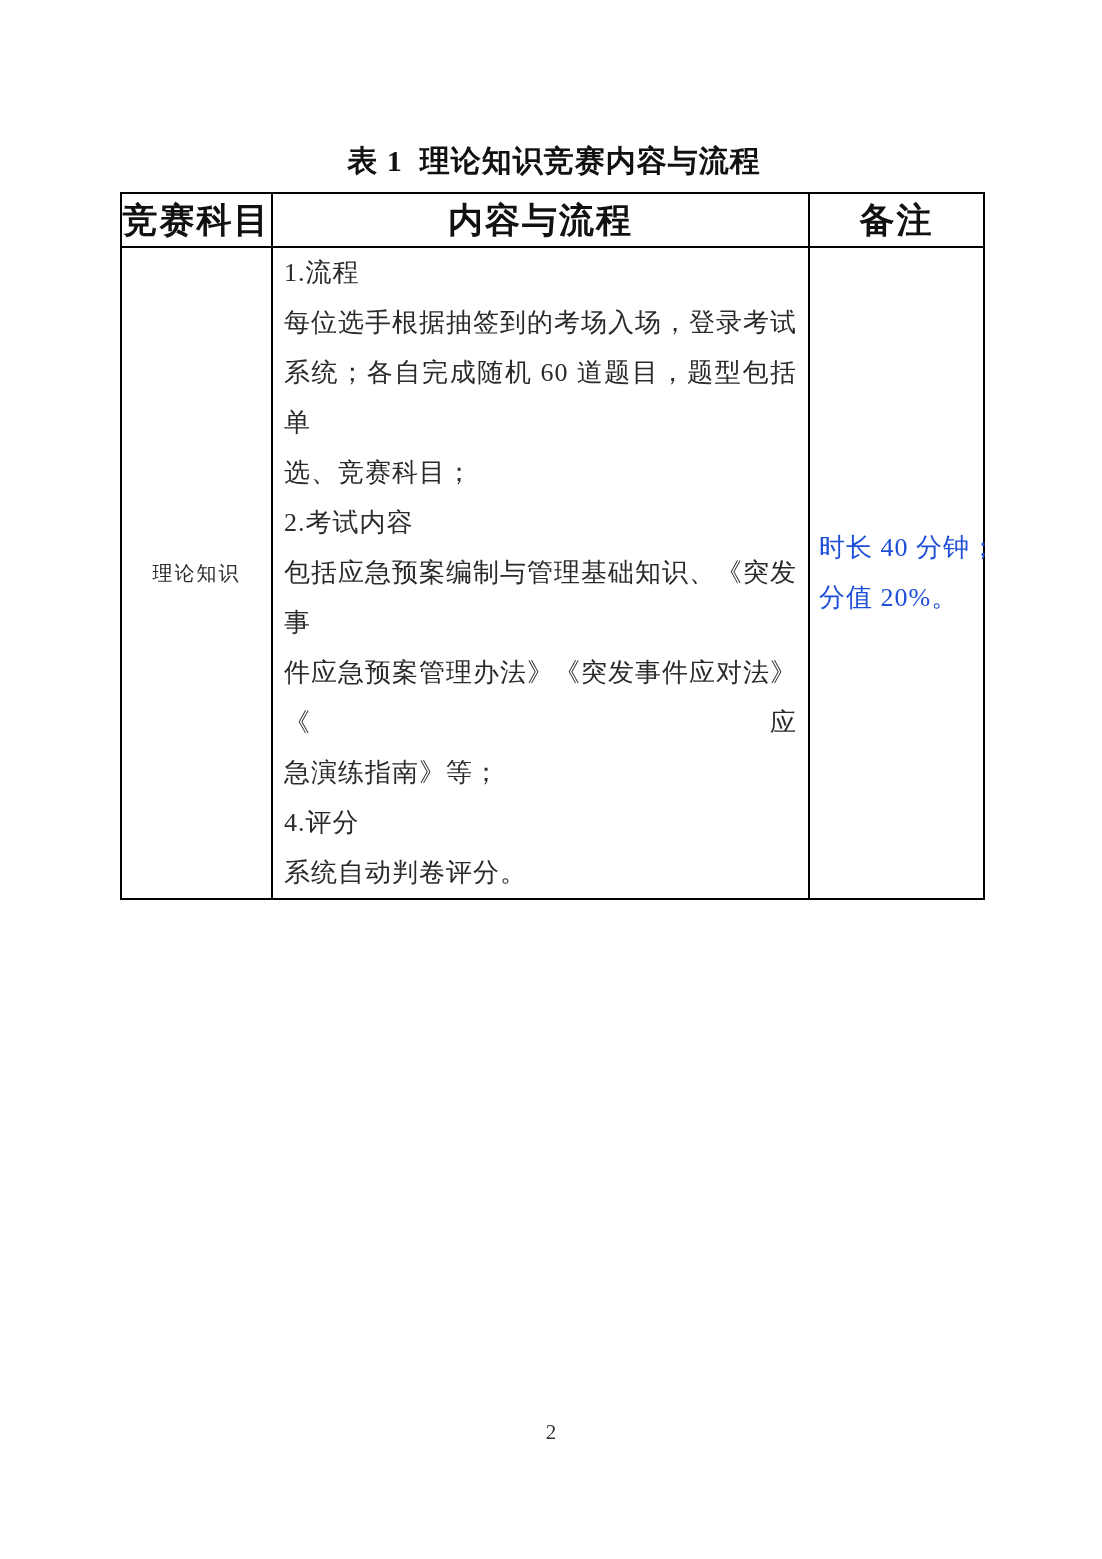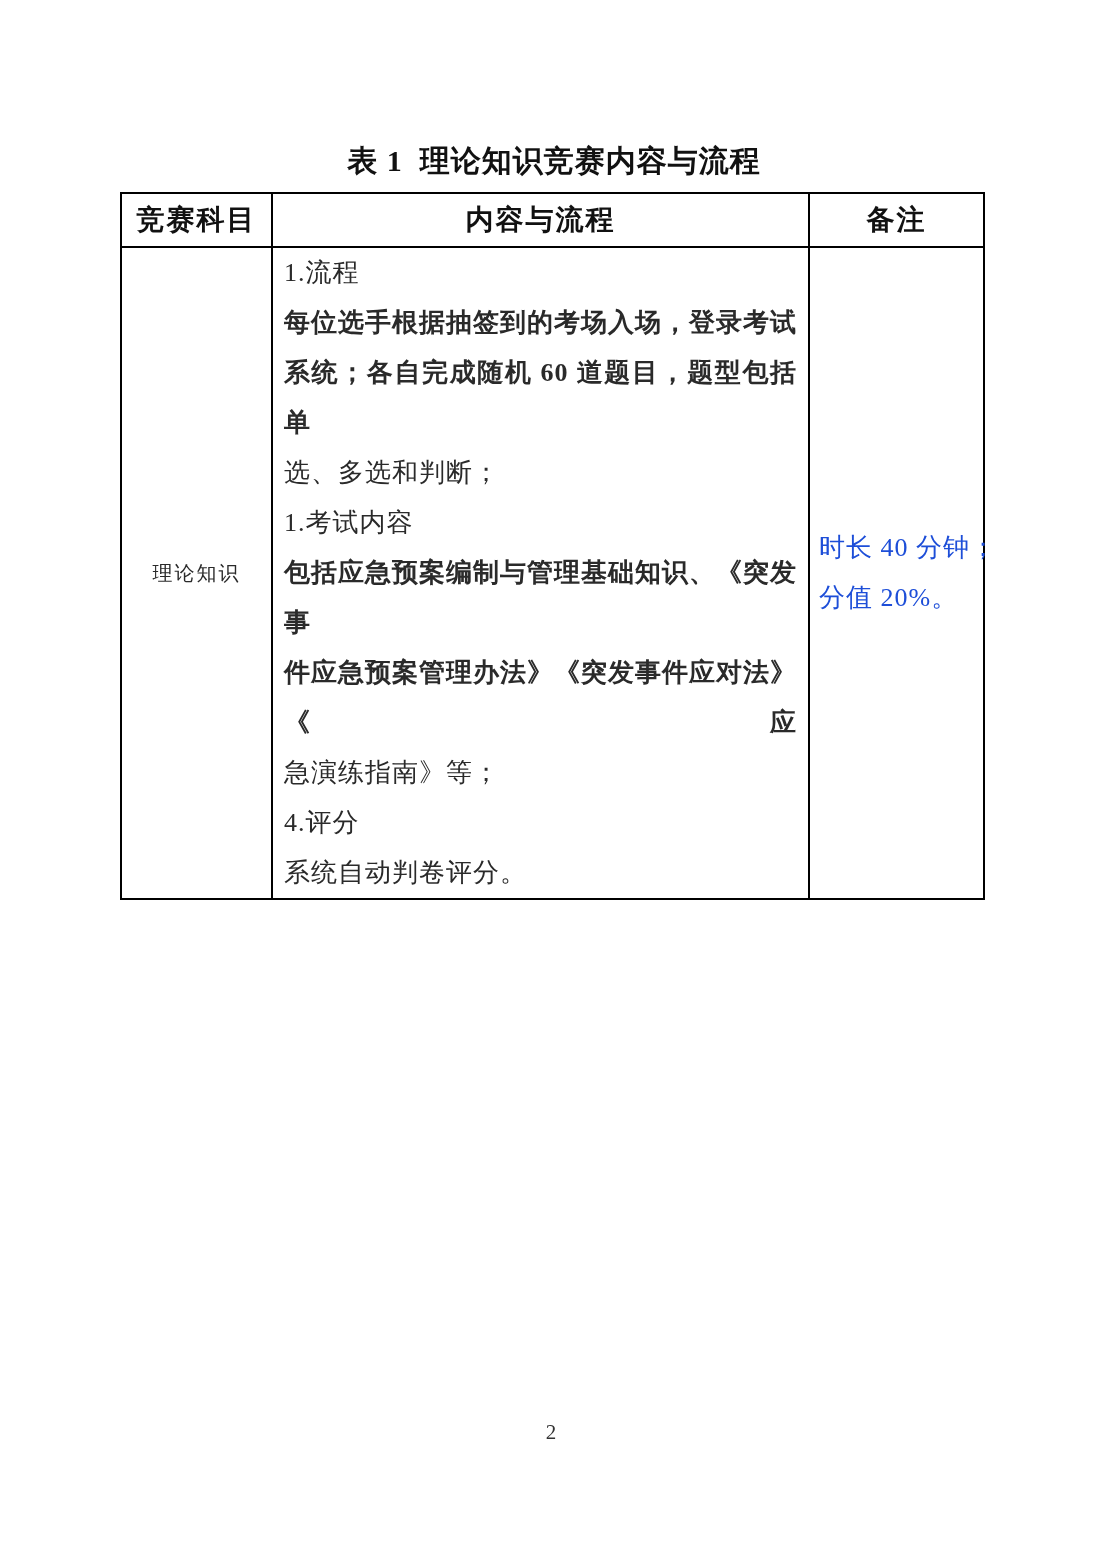--- a/index.html
+++ b/index.html
@@ -29,21 +29,21 @@
     border-collapse: collapse;
     table-layout: fixed;
     background: #fff;
   }
   .content-table th, .content-table td {
     border: 2px solid #000;
     background: #fff;
   }
   .content-table th {
     height: 54px;
-    font-size: 28px;
+    font-size: 35px;
     font-weight: bold;
     text-align: center;
     letter-spacing: 2px;
     color: #111;
   }
   .content-table td { height: 501px; vertical-align: middle; }
   .cell-subject {
     text-align: center;
     font-size: 20px;
     letter-spacing: 2px;
@@ -53,21 +53,20 @@
   .content-line {
     font-size: 26px;
     line-height: 50px;
     letter-spacing: 1px;
     color: #2a2a2a;
     text-align: left;
   }
   .content-line.justify {
     text-align: justify;
     text-align-last: justify;
-    font-weight: bold;
   }
   .cell-remark { padding: 0 9px; }
   .remark-line {
     font-size: 26px;
     line-height: 50px;
     letter-spacing: 1px;
     color: #1d4ed8;
     white-space: nowrap;
   }
   .page-number {
@@ -100,22 +99,22 @@
     </thead>
     <tbody>
       <tr>
         <td class="cell-subject">
           <div>理论知识</div>
         </td>
         <td class="cell-content">
           <div class="content-line">1.流程</div>
           <div class="content-line justify">每位选手根据抽签到的考场入场，登录考试</div>
           <div class="content-line justify">系统；各自完成随机 60 道题目，题型包括单</div>
-          <div class="content-line">选、多选和判断；</div>
-          <div class="content-line">1.考试内容</div>
+          <div class="content-line">选、竞赛科目；</div>
+          <div class="content-line">2.考试内容</div>
           <div class="content-line justify">包括应急预案编制与管理基础知识、《突发事</div>
           <div class="content-line justify">件应急预案管理办法》《突发事件应对法》《应</div>
           <div class="content-line">急演练指南》等；</div>
           <div class="content-line">4.评分</div>
           <div class="content-line">系统自动判卷评分。</div>
         </td>
         <td class="cell-remark">
           <div class="remark-line">时长 40 分钟；</div>
           <div class="remark-line">分值 20%。</div>
         </td>

